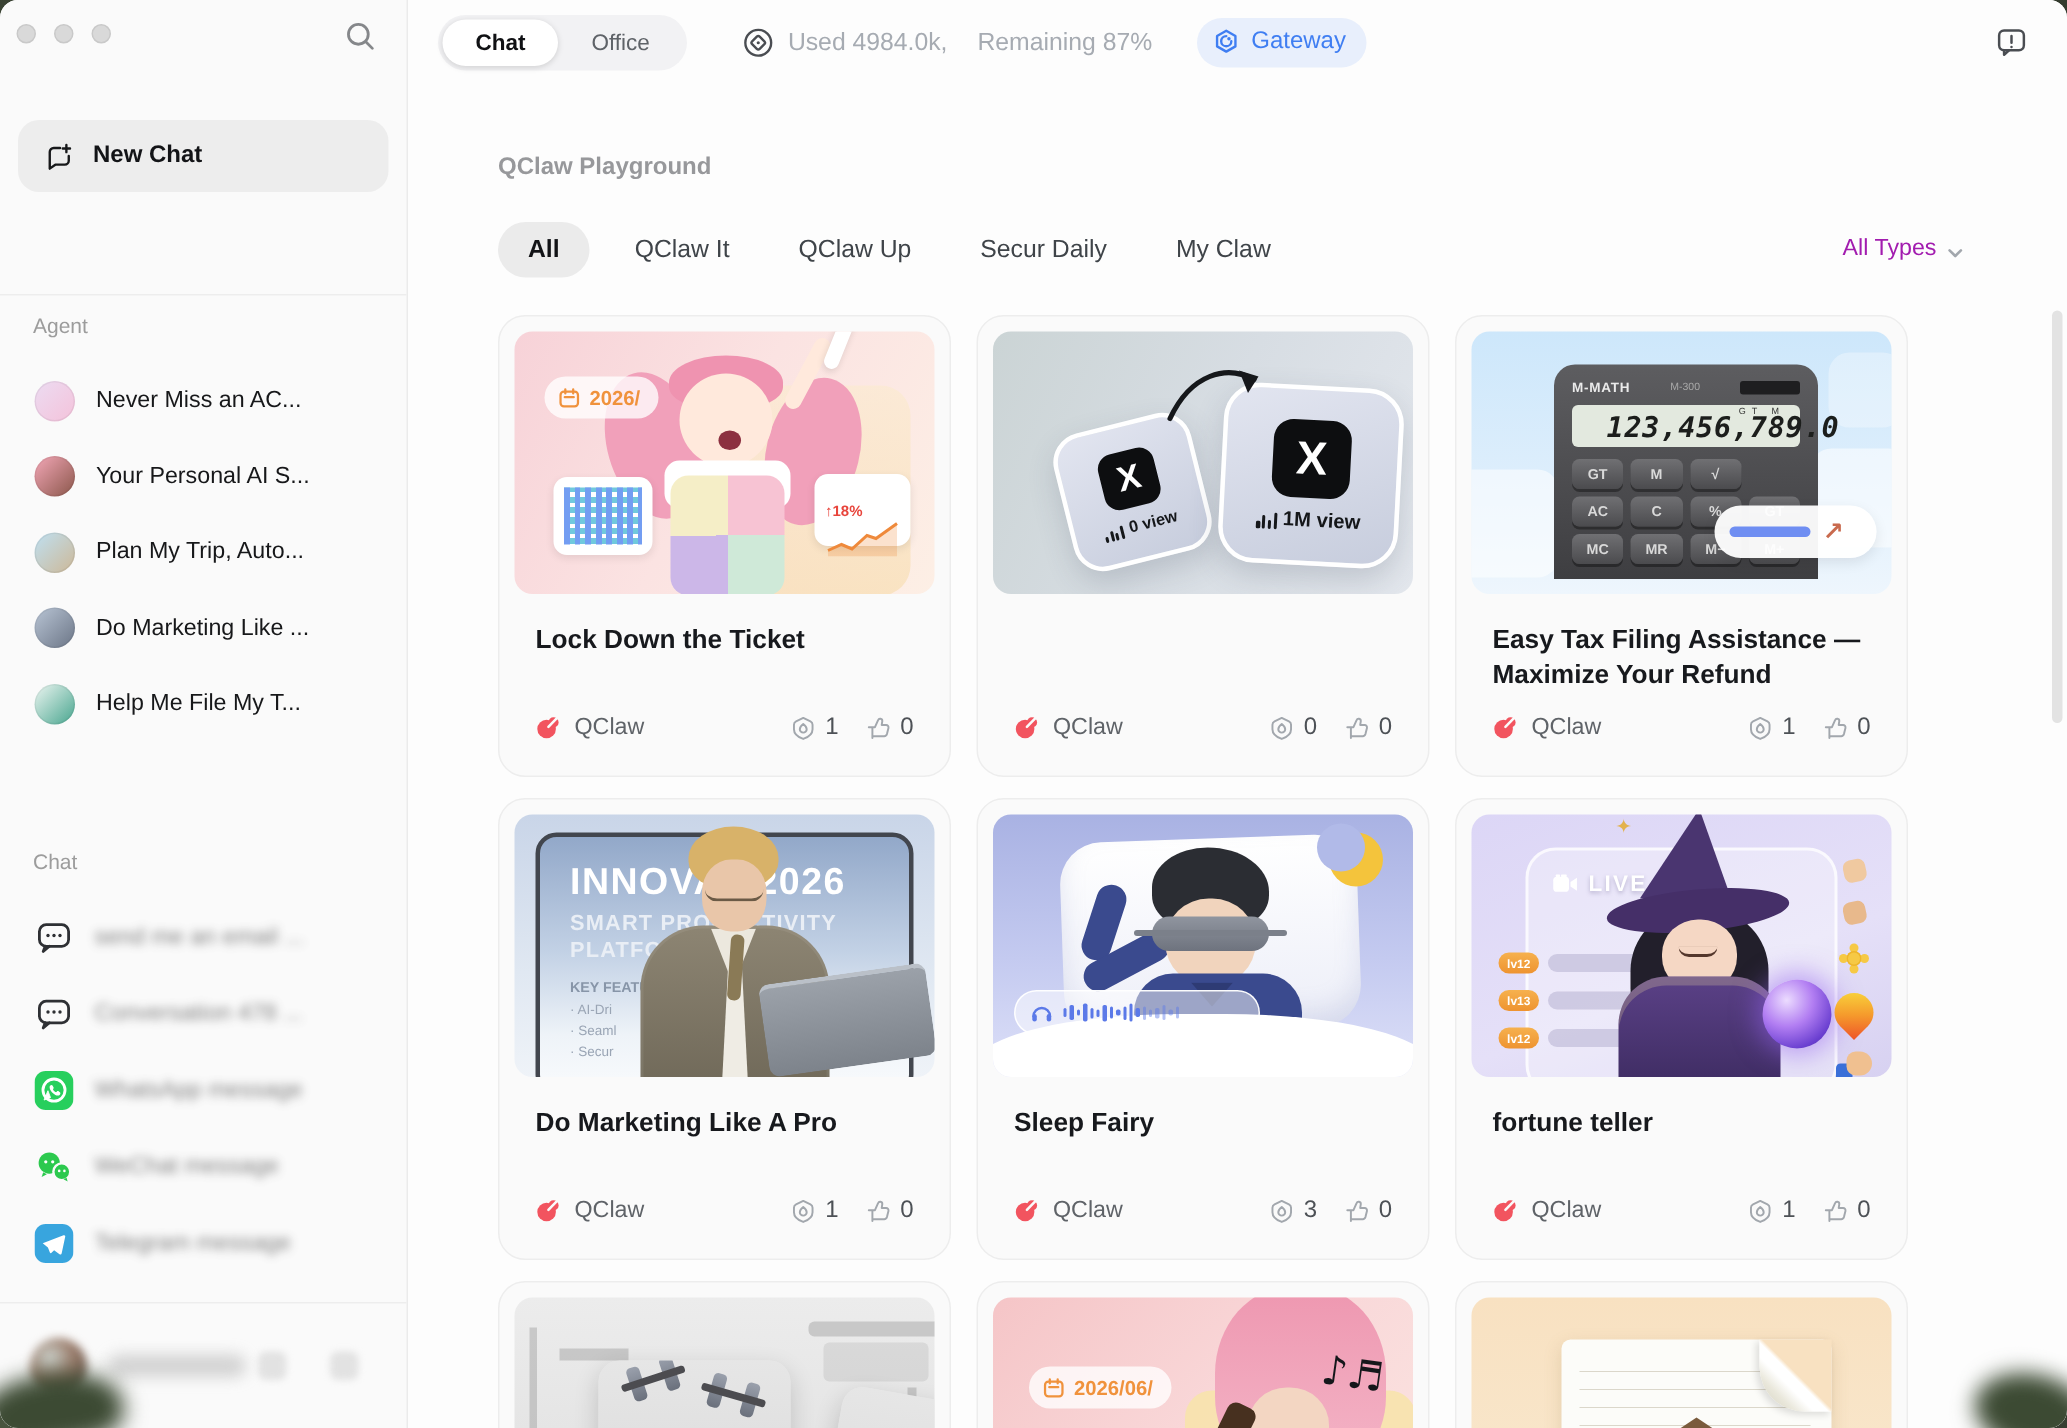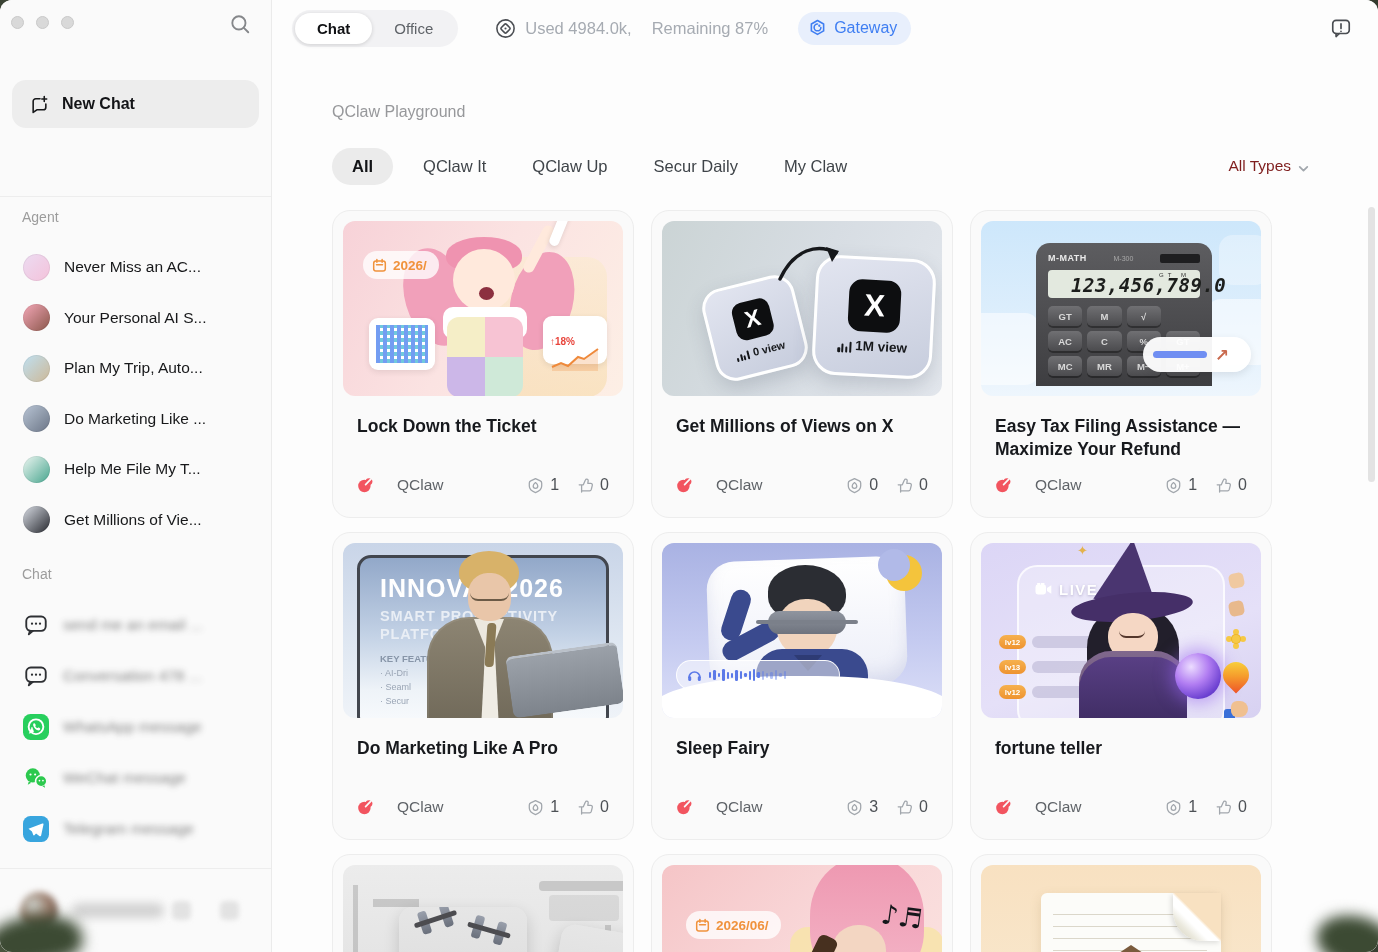--- a/index.html
+++ b/index.html
@@ -44,34 +44,34 @@
   .main{position:relative;flex:1;background:#fdfdfd;overflow:hidden;}
   .topbar{position:absolute;top:0;left:0;right:0;height:56px;display:flex;align-items:center;padding-left:20px;}
   .toggle{display:flex;align-items:center;background:#f2f2f4;border-radius:19px;padding:3px;height:37px;}
   .seg{height:31px;padding:0 22px;border-radius:16px;display:flex;align-items:center;font-size:15px;color:#5f6368;cursor:pointer;}
   .seg.active{background:#fff;color:#101114;font-weight:700;box-shadow:0 1px 4px rgba(0,0,0,.15);}
   .usage{display:flex;align-items:center;gap:9px;margin-left:37px;color:#a6abb2;font-size:16.5px;}
   .usage .sep{width:2px;}
   .gateway{display:flex;align-items:center;gap:7px;margin-left:30px;height:33px;padding:0 14px 0 10px;
     background:#e8effc;border-radius:17px;color:#3f7ef2;font-size:16px;cursor:pointer;}
   .feedback{margin-left:auto;margin-right:26px;background:none;border:none;padding:0;cursor:pointer;color:#4a4d52;width:22px;height:22px;}
-  .heading{position:absolute;left:60px;top:103px;font-size:16px;font-weight:400;color:#97989b;}
+  .heading{position:absolute;left:60px;top:103px;font-size:16px;font-weight:700;color:#97989b;}
   .tabs{position:absolute;left:60px;top:148px;height:37px;display:flex;align-items:center;gap:46px;}
   .tab{font-size:16.5px;color:#3f4449;cursor:pointer;white-space:nowrap;}
   .tab.active{background:#ebebeb;border-radius:19px;height:37px;display:flex;align-items:center;padding:0 20px;font-weight:700;color:#121316;margin-right:-16px;}
-  .filter{position:absolute;right:68px;top:157px;display:flex;align-items:flex-end;gap:6px;color:#7f1d1d;font-size:15.5px;cursor:pointer;}
+  .filter{position:absolute;right:68px;top:157px;display:flex;align-items:flex-end;gap:6px;color:#a21caf;font-size:15.5px;cursor:pointer;}
   .scrollbar{position:absolute;right:3px;top:207px;width:7px;height:275px;border-radius:4px;background:#e3e3e3;cursor:pointer;}
 
   
   .grid{position:absolute;left:60px;top:210px;display:grid;grid-template-columns:repeat(3,302px);grid-auto-rows:308px;gap:14px 17px;}
   .card{background:#fafafa;border:1px solid #ededed;border-radius:18px;padding:10px;display:flex;flex-direction:column;cursor:pointer;}
   .card-img{position:relative;height:175px;border-radius:12px;overflow:hidden;flex:none;}
   .card-title{margin:19px 14px 0;font-size:17.5px;line-height:1.32;font-weight:700;color:#17191d;}
   .card-foot{margin-top:auto;display:flex;align-items:center;justify-content:space-between;padding:0 14px 13px;}
-  .author{display:flex;align-items:center;gap:24px;font-size:15.5px;color:#5f6368;}
+  .author{display:flex;align-items:center;gap:10px;font-size:15.5px;color:#5f6368;}
   .stats{display:flex;align-items:center;gap:18px;}
   .stat{display:flex;align-items:center;gap:6px;font-size:16px;color:#4d5156;}
   .stat svg{color:#a2a7ad;}
   .abs{position:absolute;}
 
   
   .badge-date{position:absolute;height:28px;padding:0 12px 0 9px;background:rgba(255,255,255,.78);border-radius:14px;
     display:flex;align-items:center;gap:6px;color:#f0923c;font-weight:700;font-size:13.5px;}
 
   
@@ -275,24 +275,20 @@
           <span class="avatar" style="background:linear-gradient(135deg,#bfe0f2,#cdb897)"></span>
           <span class="agent-label">Plan My Trip, Auto...</span>
         </div>
         <div class="agent-row">
           <span class="avatar" style="background:linear-gradient(135deg,#b9c5d5,#6b7586)"></span>
           <span class="agent-label">Do Marketing Like ...</span>
         </div>
         <div class="agent-row">
           <span class="avatar" style="background:linear-gradient(135deg,#eef6f2,#47a58e)"></span>
           <span class="agent-label">Help Me File My T...</span>
-        </div>
-        <div class="agent-row">
-          <span class="avatar" style="background:linear-gradient(135deg,#d9dde5,#26282e)"></span>
-          <span class="agent-label">Get Millions of Vie...</span>
         </div>
       </div>
     <div class="section-label lbl-chat">Chat</div>
     <div id="chat-list">
         <div class="chat-row">
           <span class="chat-ico">
             <svg width="24" height="24" viewBox="0 0 18 18" fill="none" stroke="#2e3034" stroke-width="1.4" stroke-linecap="round" stroke-linejoin="round">
               <rect x="1.7" y="2.6" width="14.6" height="10.8" rx="3.4"></rect>
               <path d="M4.6 13.4l-1 2.6 3.1-2.6"></path>
               <circle cx="6" cy="8" r=".85" fill="#2e3034" stroke="none"></circle>
@@ -487,21 +483,20 @@
                   <i style="height:11px"></i>
                 </span>
                 <span>1M view</span>
               </div>
             </div>
             <svg class="abs" style="left:112px;top:18px" width="76" height="44" viewBox="0 0 76 44" fill="none">
               <path d="M6 40C20 10 44 4 62 14" stroke="#16181b" stroke-width="3.4" stroke-linecap="round"></path>
               <path d="M52 8l13 4-7 11z" fill="#16181b"></path>
             </svg>
           </div>
-          <div class="card-title">Get Millions of Views on X</div>
           <div class="card-foot">
             <span class="author">
               <svg width="16" height="16" viewBox="0 0 16 16">
                 <circle cx="7.4" cy="9" r="6.2" fill="#f2545f"></circle>
                 <circle cx="12" cy="4.6" r="3.4" fill="#f2545f"></circle>
                 <path d="M8.6 7.6L14.6 1.4" stroke="#fafafa" stroke-width="1.7" stroke-linecap="round"></path>
               </svg>
               <span>QClaw</span>
             </span>
             <span class="stats">

